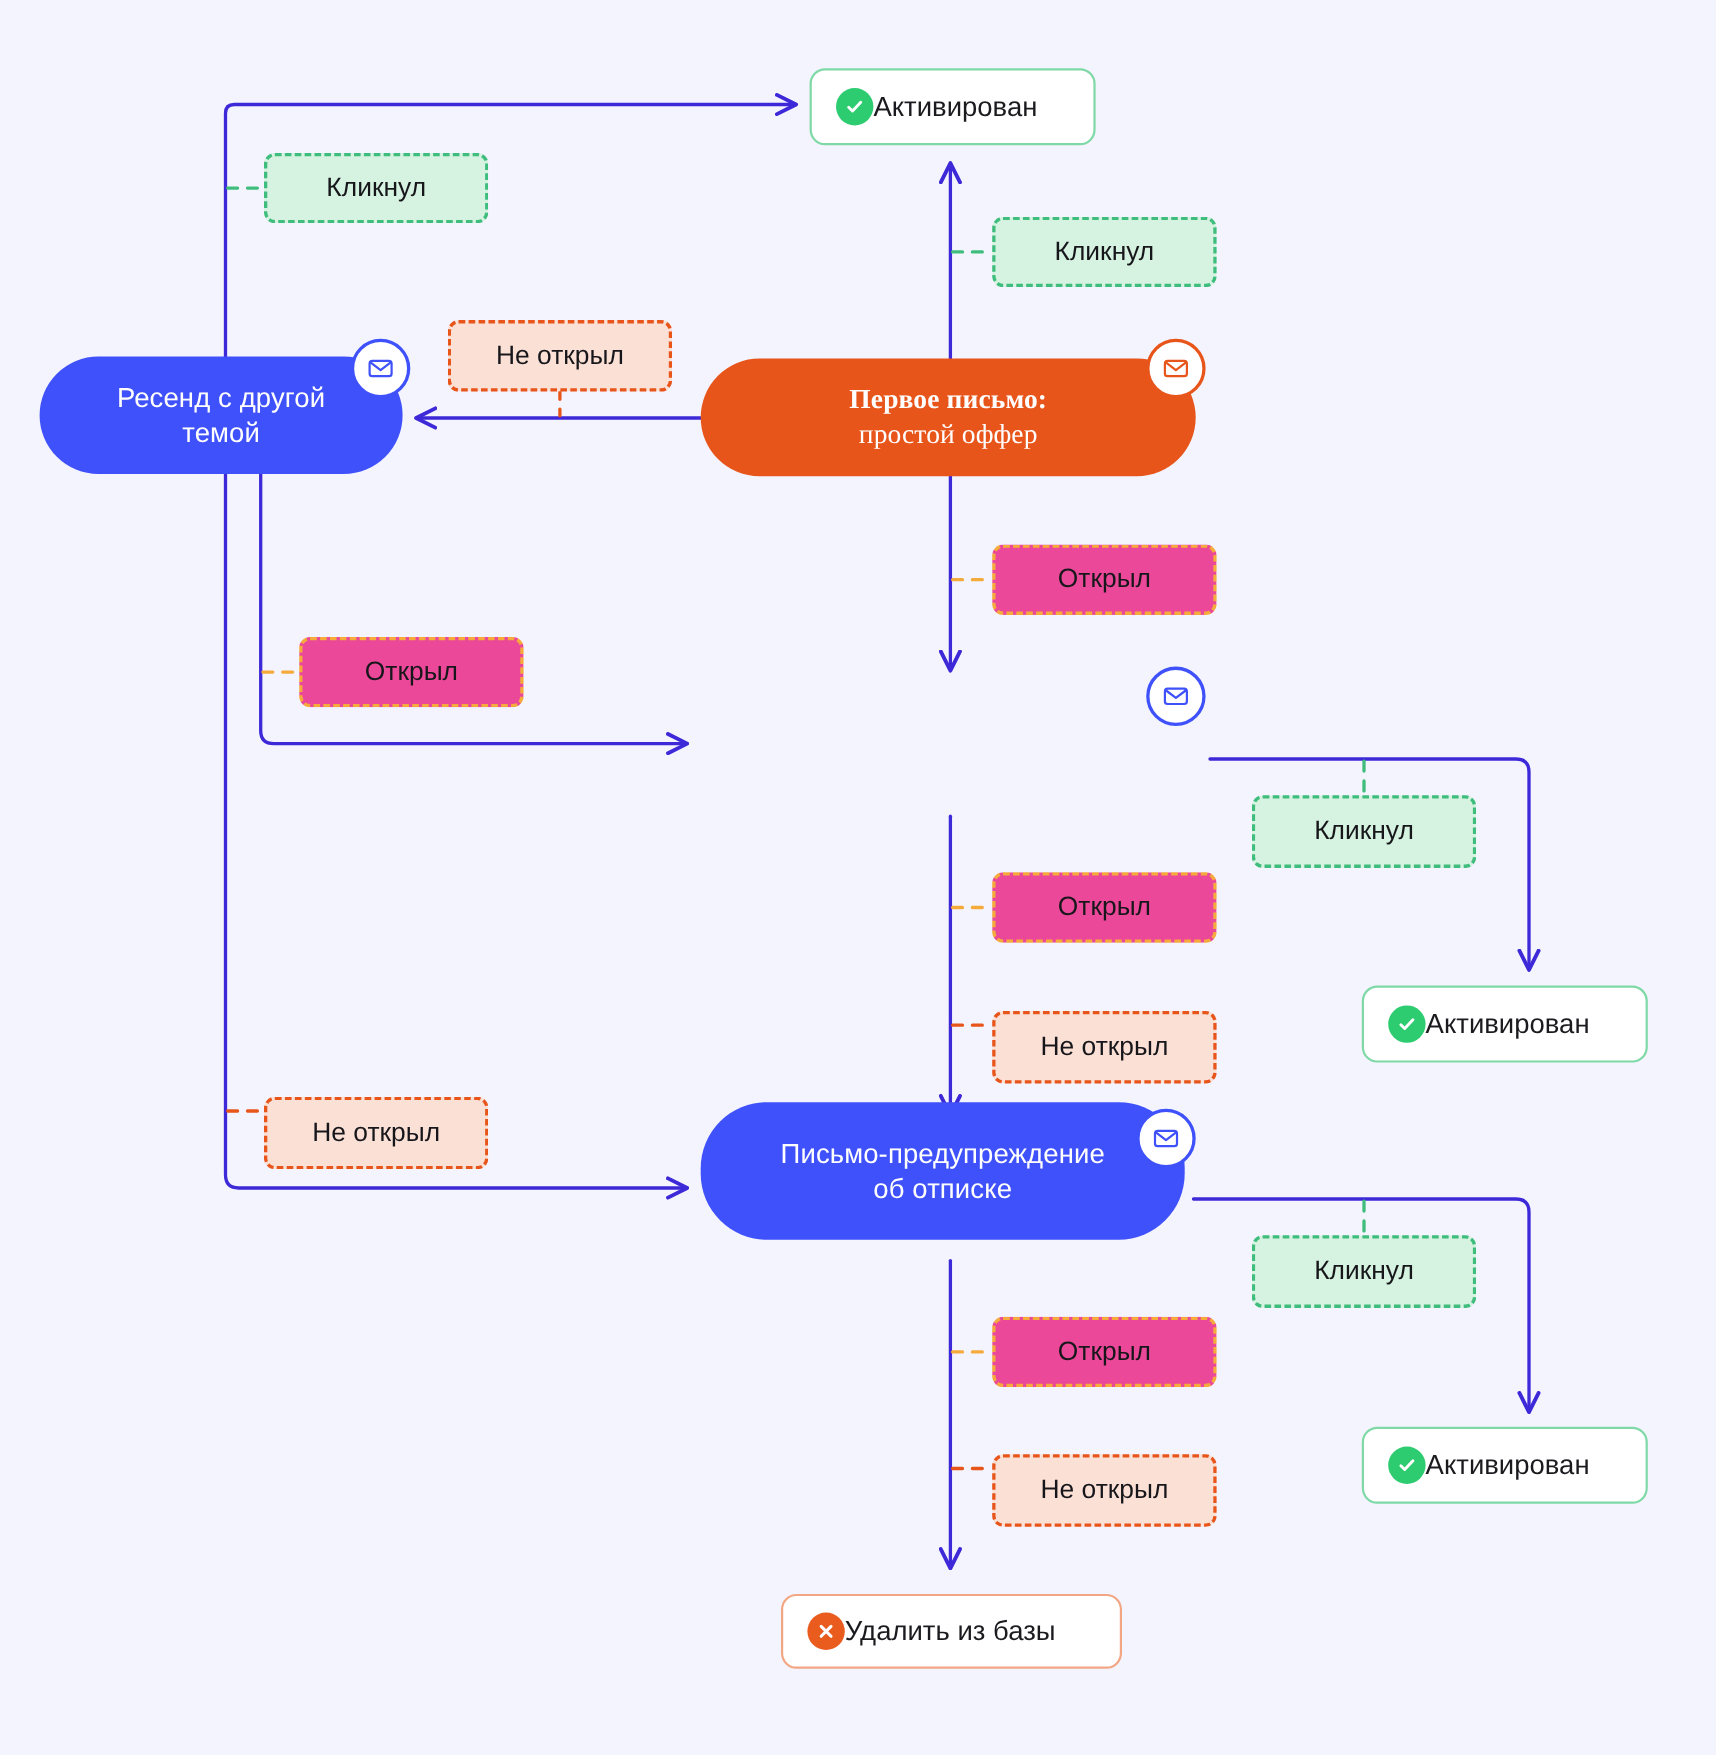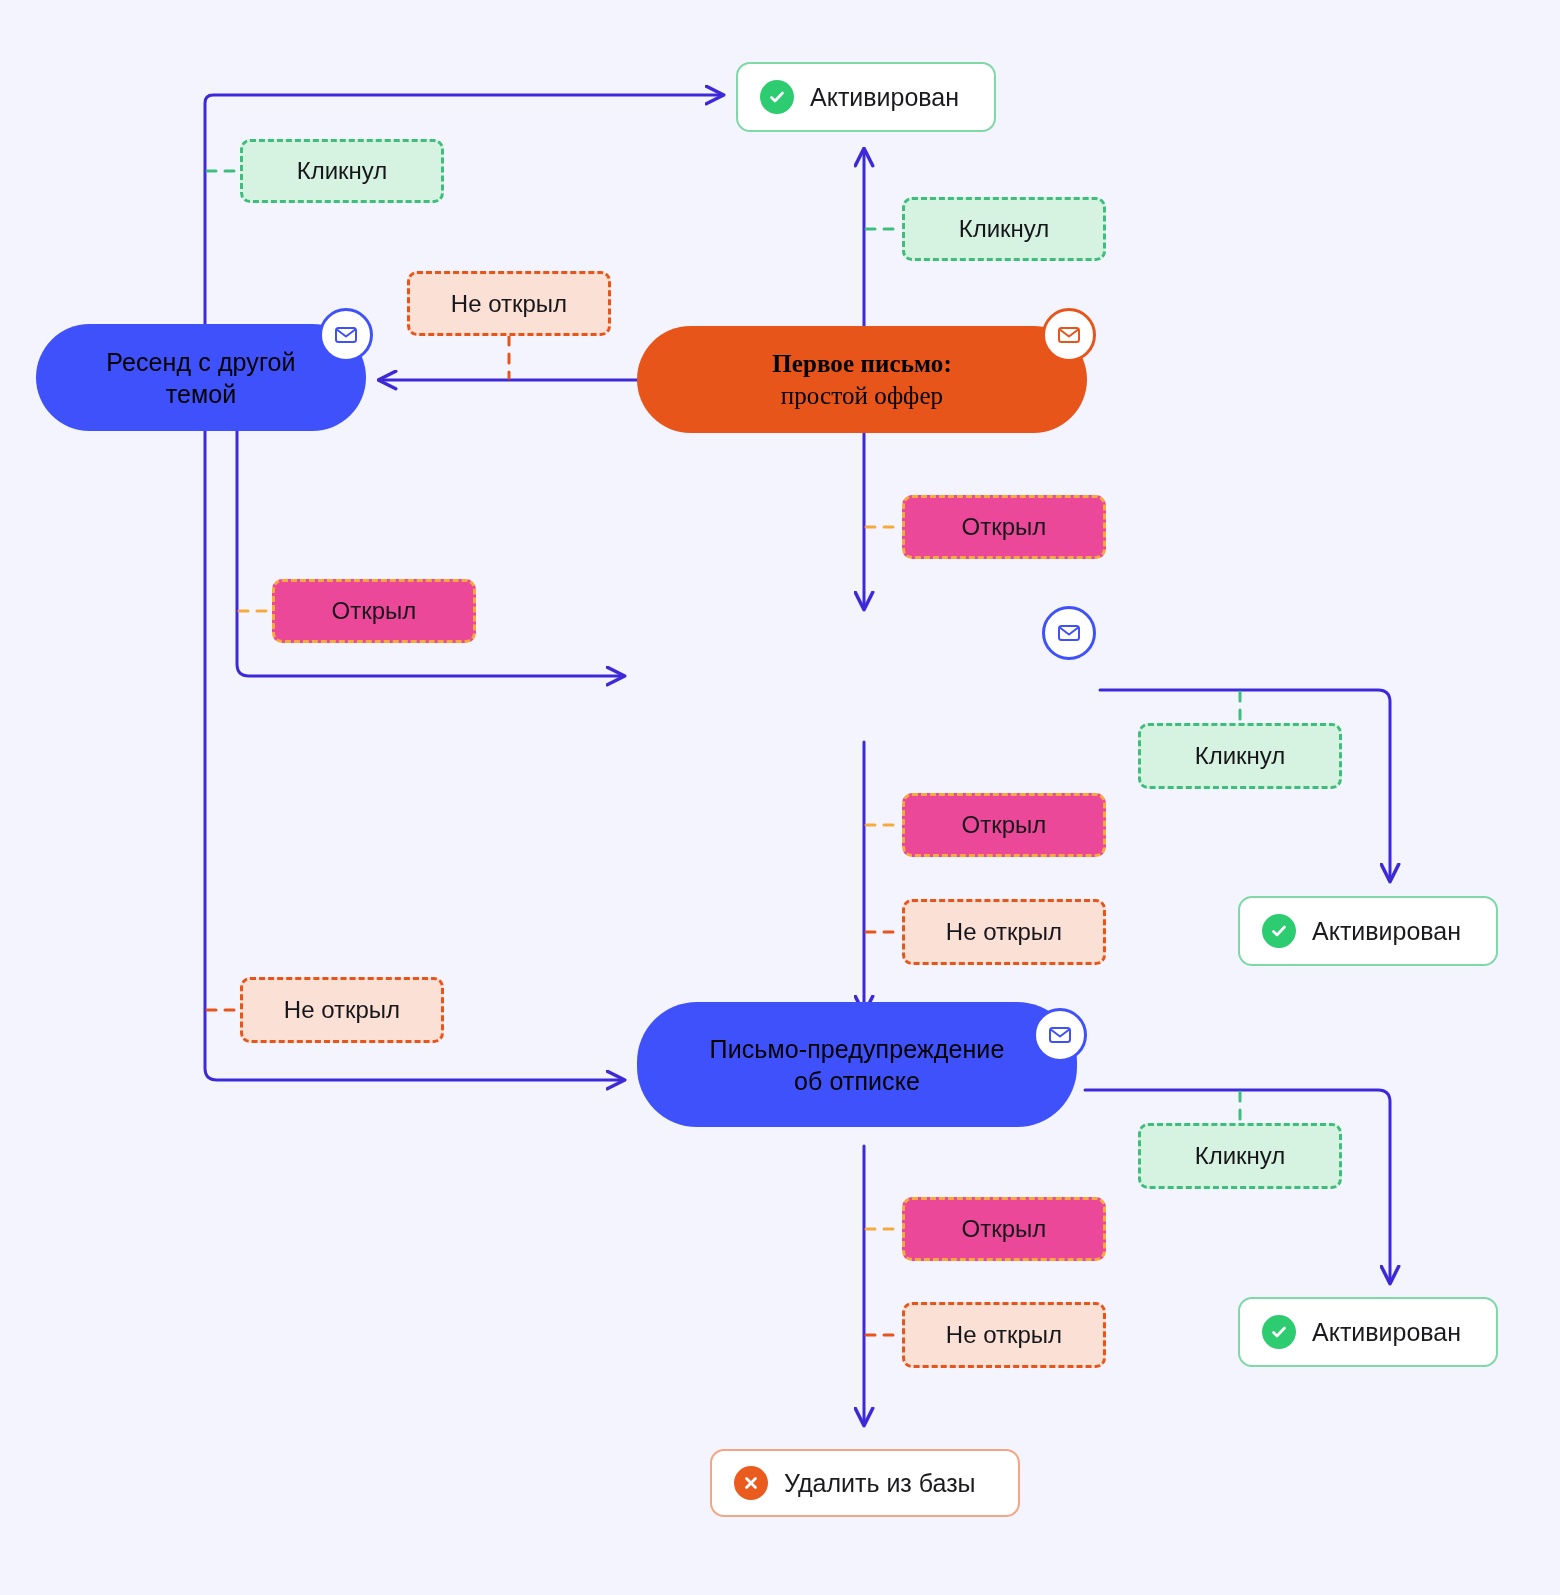--- a/index.html
+++ b/index.html
@@ -29,21 +29,21 @@
 
   
   .pill {
     position: absolute;
     box-sizing: border-box;
     border-radius: 60px;
     display: flex;
     flex-direction: column;
     align-items: center;
     justify-content: center;
-    color: #000000;
+    color: #ffffff;
     text-align: right;
     line-height: 1.28;
     font-size: 25px;
     letter-spacing: .1px;
   }
   .pill .l1 { display: block; }
   .pill .l2 { display: block; }
   .pill.bold-first .l1 { font-weight: bold; }
   .pill-orange { background: #e8551a; font-family: Liberation Serif, serif; }
   .pill-blue   { background: #3f51fa; }
@@ -63,21 +63,21 @@
   .badge svg { display: block; }
 
   
   .status {
     position: absolute;
     box-sizing: border-box;
     background: #ffffff;
     border-radius: 14px;
     display: flex;
     align-items: center;
-    gap: 16px;
+    gap: 0;
     padding: 0 22px;
     font-size: 25px;
     color: #1b1b1f;
   }
   .status.ok   { border: 2px solid #7ed9a6; }
   .status.del  { border: 2px solid #f3a683; }
   .status .dot {
     width: 34px;
     height: 34px;
     border-radius: 50%;
@@ -99,21 +99,21 @@
     border-style: dashed;
     display: flex;
     align-items: center;
     justify-content: center;
     font-size: 24px;
     color: #17171b;
     text-align: center;
   }
   .chip-green { background: #d6f2e0; border-color: #3fbd7d; }
   .chip-amber { background: #ec4899; border-color: #f5ab3c; }
-  .chip-red   { background: #fbe0d6; border-color: #e8551a; }
+  .chip-red   { background: #fbe0d6; border-color: #e8551a; margin-top: 20px; }
 </style>
 </head>
 <body>
 
 <div id="stage">
 
   <svg id="wires" viewBox="0 0 1560 1595" xmlns="http://www.w3.org/2000/svg">
     <defs>
       <marker id="ah" viewBox="0 0 12 12" refX="10" refY="6" markerWidth="7" markerHeight="7" orient="auto-start-reverse">
         <path d="M1,1 L11,6 L1,11" fill="none" stroke="#3d29d8" stroke-width="2" stroke-linecap="round" stroke-linejoin="round"></path>

